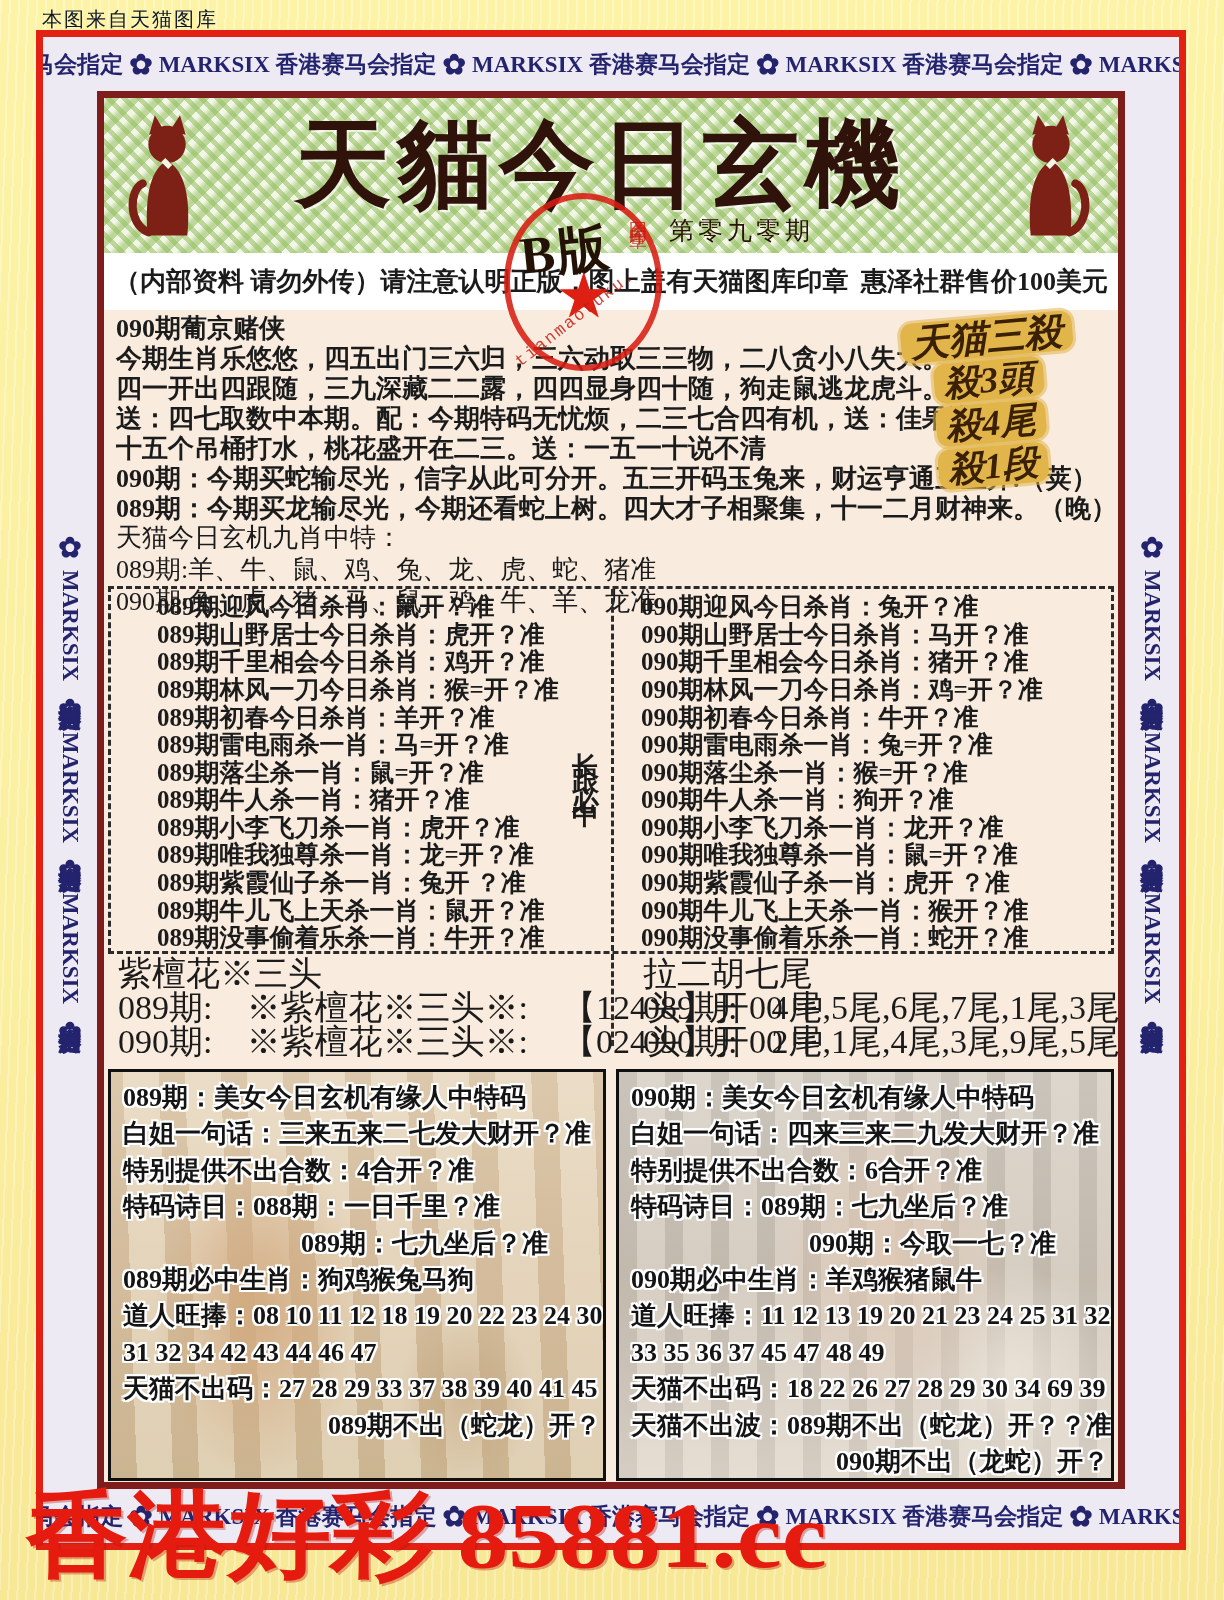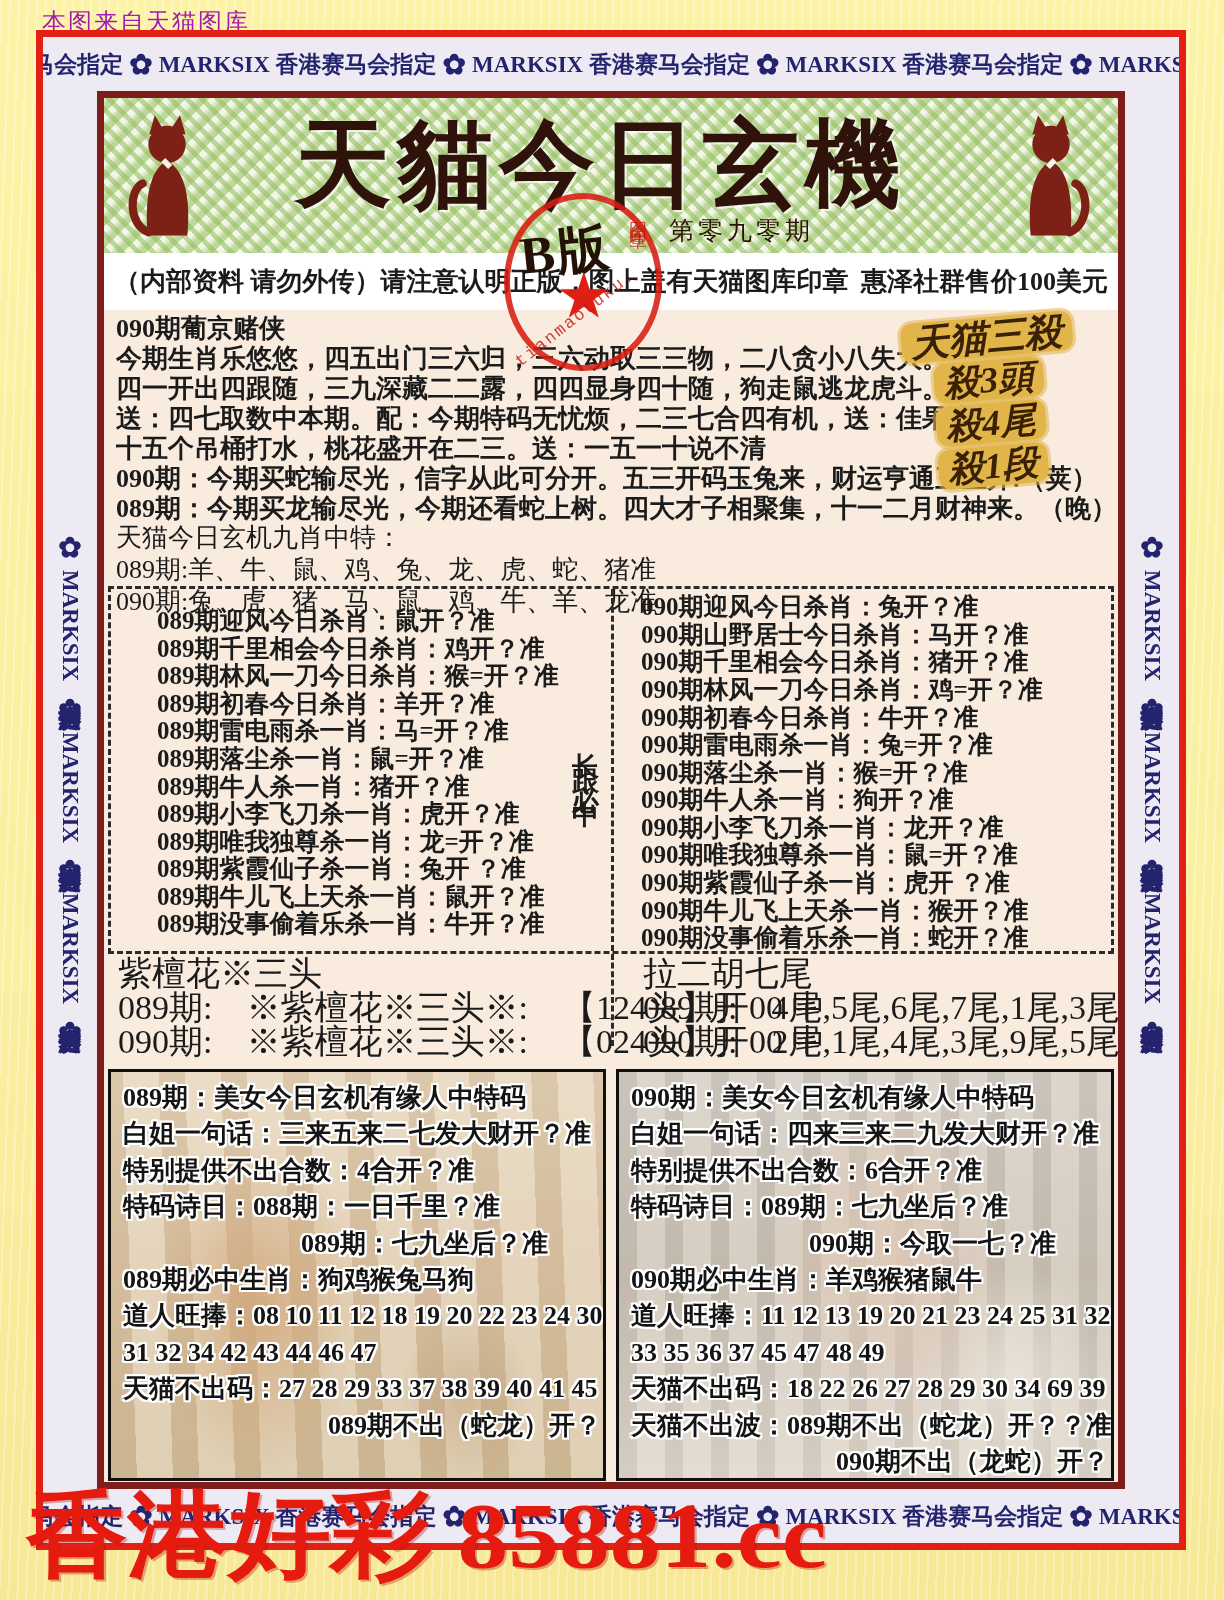--- a/index.html
+++ b/index.html
@@ -4,21 +4,21 @@
 <style>
   html,body{margin:0;padding:0;}
   body{
     width:1224px;height:1600px;position:relative;overflow:hidden;
     background:
       repeating-linear-gradient(92deg, rgba(255,255,255,.30) 0 2px, rgba(0,0,0,0) 2px 9px),
       linear-gradient(180deg,#fcf3a6 0%,#fbefa0 60%,#f7e896 100%);
     font-family:"Liberation Serif","DejaVu Serif",serif;
     color:#1b1b1b;
   }
-  .top-watermark{position:absolute;left:42px;top:6px;font-size:24px;color:#a21caf;letter-spacing:2px;text-decoration:underline;}
+  .top-watermark{position:absolute;left:42px;top:6px;font-size:20px;color:#0f172a;letter-spacing:2px;}
   
   .frame{position:absolute;left:36px;top:30px;width:1150px;height:1520px;
     border:7px solid #e22014;background:#edeaf3;box-sizing:border-box;}
   .band{position:absolute;display:flex;align-items:center;justify-content:center;
     color:#23236e;font-weight:bold;font-size:23px;overflow:hidden;white-space:nowrap;}
   .band .flower{font-size:28px;margin:0 6px;color:#23236e;}
   .band-top{left:0;right:0;top:0;height:54px;}
   .band-bottom{left:0;right:0;bottom:0;height:54px;}
   .band-left,.band-right{top:54px;bottom:54px;width:54px;writing-mode:vertical-rl;}
   .band-left{left:0;}
@@ -202,20 +202,21 @@
         <div>天猫今日玄机九肖中特：</div>
         <div class="jiuxiao-row">
           <span>089期:羊、牛、鼠、鸡、兔、龙、虎、蛇、猪准</span>
           <span>090期:兔、虎、猪、马、鼠、鸡、牛、羊、龙准</span>
         </div>
       </div>
 
       <div class="shabox">
         <div class="shacol">
             <div class="line">089期迎风今日杀肖：鼠开？准</div>
+            <div class="line">089期山野居士今日杀肖：虎开？准</div>
             <div class="line">089期千里相会今日杀肖：鸡开？准</div>
             <div class="line">089期林风一刀今日杀肖：猴=开？准</div>
             <div class="line">089期初春今日杀肖：羊开？准</div>
             <div class="line">089期雷电雨杀一肖：马=开？准</div>
             <div class="line">089期落尘杀一肖：鼠=开？准</div>
             <div class="line">089期牛人杀一肖：猪开？准</div>
             <div class="line">089期小李飞刀杀一肖：虎开？准</div>
             <div class="line">089期唯我独尊杀一肖：龙=开？准</div>
             <div class="line">089期紫霞仙子杀一肖：兔开 ？准</div>
             <div class="line">089期牛儿飞上天杀一肖：鼠开？准</div>

